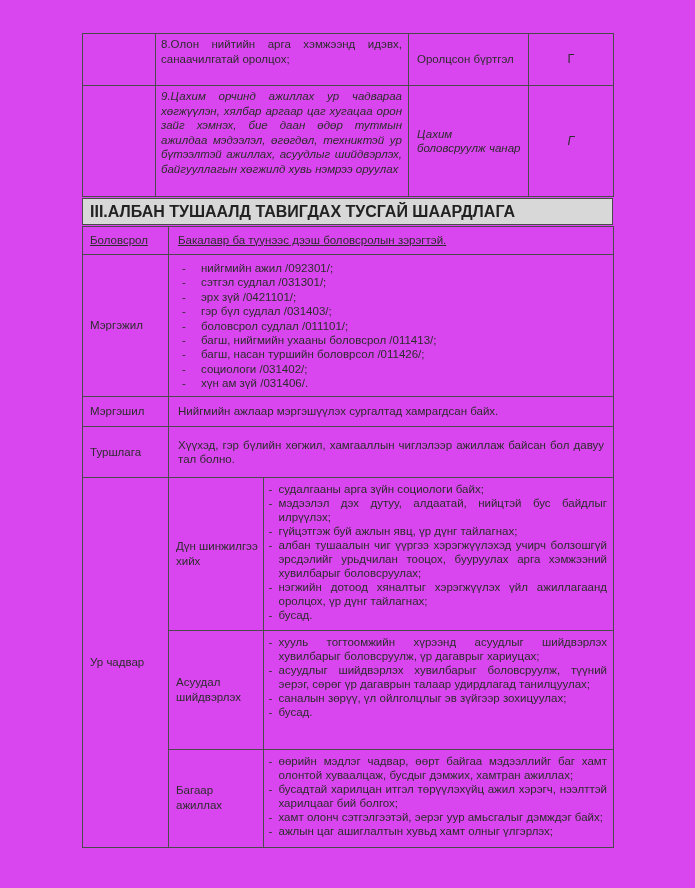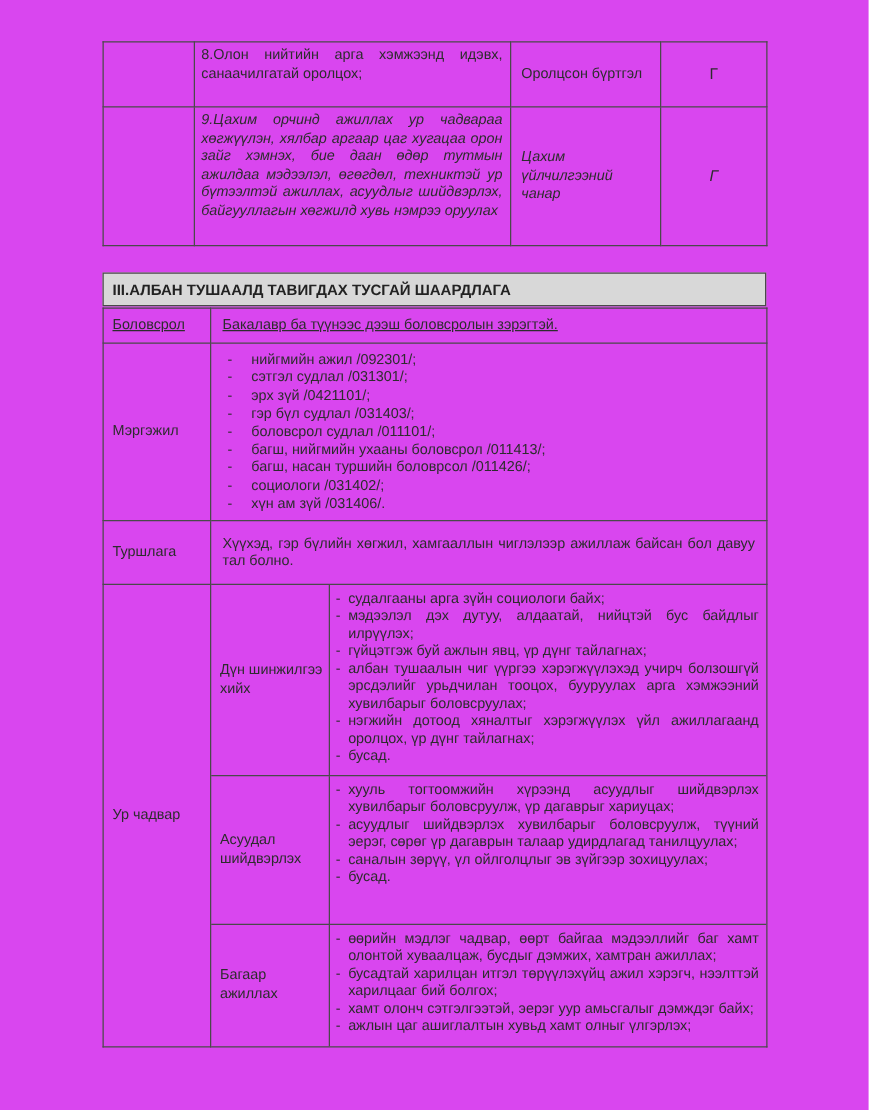--- a/index.html
+++ b/index.html
@@ -16,23 +16,23 @@
   
   .t1 tr.r1 { height: 52px; }
   .t1 tr.r2 { height: 111px; font-style: italic; }
   .t1 .c-blank { }
   .t1 .c-crit { padding: 3px 6px 3px 5px; text-align: justify; }
   .t1 .c-meas { padding: 3px 6px 3px 8px; vertical-align: middle; }
   .t1 .c-grade { text-align: center; vertical-align: middle; font-size: 12.5px; }
 
   
   .band {
-    margin-top: 21px; height: 27px; background: #d8d8d8;
+    margin-top: 1px; height: 27px; background: #d8d8d8;
     border: 1px solid #4a4a4a; display: flex; align-items: center;
-    padding-left: 7px; font-weight: bold; font-size: 12px; color: #222;
+    padding-left: 7px; font-weight: bold; font-size: 16px; color: #222;
   }
 
   
   .t2 { margin-top: 1px; }
   .t2 tr.r-edu { height: 28px; text-decoration: underline; }
   .t2 tr.r-prof { height: 142px; }
   .t2 tr.r-spec { height: 30px; }
   .t2 tr.r-exp { height: 51px; border-radius: 16px; }
   .t2 .c-label { padding: 3px 3px 3px 7px; vertical-align: middle; }
   .t2 .c-text { padding: 3px 9px 3px 9px; vertical-align: middle; text-align: justify; }
@@ -77,21 +77,21 @@
       <tbody>
           <tr class="r1">
         <td class="c-blank"></td>
         <td class="c-crit">8.Олон нийтийн арга хэмжээнд идэвх, санаачилгатай оролцох;</td>
         <td class="c-meas">Оролцсон бүртгэл</td>
         <td class="c-grade">Г</td>
       </tr>
       <tr class="r2">
         <td class="c-blank"></td>
         <td class="c-crit">9.Цахим орчинд ажиллах ур чадвараа хөгжүүлэн, хялбар аргаар цаг хугацаа орон зайг хэмнэх, бие даан өдөр тутмын ажилдаа мэдээлэл, өгөгдөл, техниктэй ур бүтээлтэй ажиллах, асуудлыг шийдвэрлэх, байгууллагын хөгжилд хувь нэмрээ оруулах</td>
-        <td class="c-meas">Цахим үйлчилгээний чанар</td>
+        <td class="c-meas">Цахим боловсруулж чанар</td>
         <td class="c-grade">Г</td>
       </tr>
     </tbody>
       </table>
 
     <div class="band">III.АЛБАН ТУШААЛД ТАВИГДАХ ТУСГАЙ ШААРДЛАГА</div>
 
     <table class="t2">
       <colgroup>
           <col style="width:86px">
@@ -139,20 +139,24 @@
                 <span class="dash">-</span>
                 <span class="txt">социологи /031402/;</span>
               </div>
           <div class="li">
                 <span class="dash">-</span>
                 <span class="txt">хүн ам зүй /031406/.</span>
               </div>
         </td>
       </tr>
 
+      <tr class="r-spec">
+        <td class="c-label">Мэргэшил</td>
+        <td class="c-text">Нийгмийн ажлаар мэргэшүүлэх сургалтад хамрагдсан байх.</td>
+      </tr>
 
       <tr class="r-exp">
         <td class="c-label">Туршлага</td>
         <td class="c-text">Хүүхэд, гэр бүлийн хөгжил, хамгааллын чиглэлээр ажиллаж байсан бол давуу тал болно.</td>
       </tr>
 
       <tr>
         <td class="c-label">Ур чадвар</td>
         <td class="c-wrap">
           <table class="inner">

